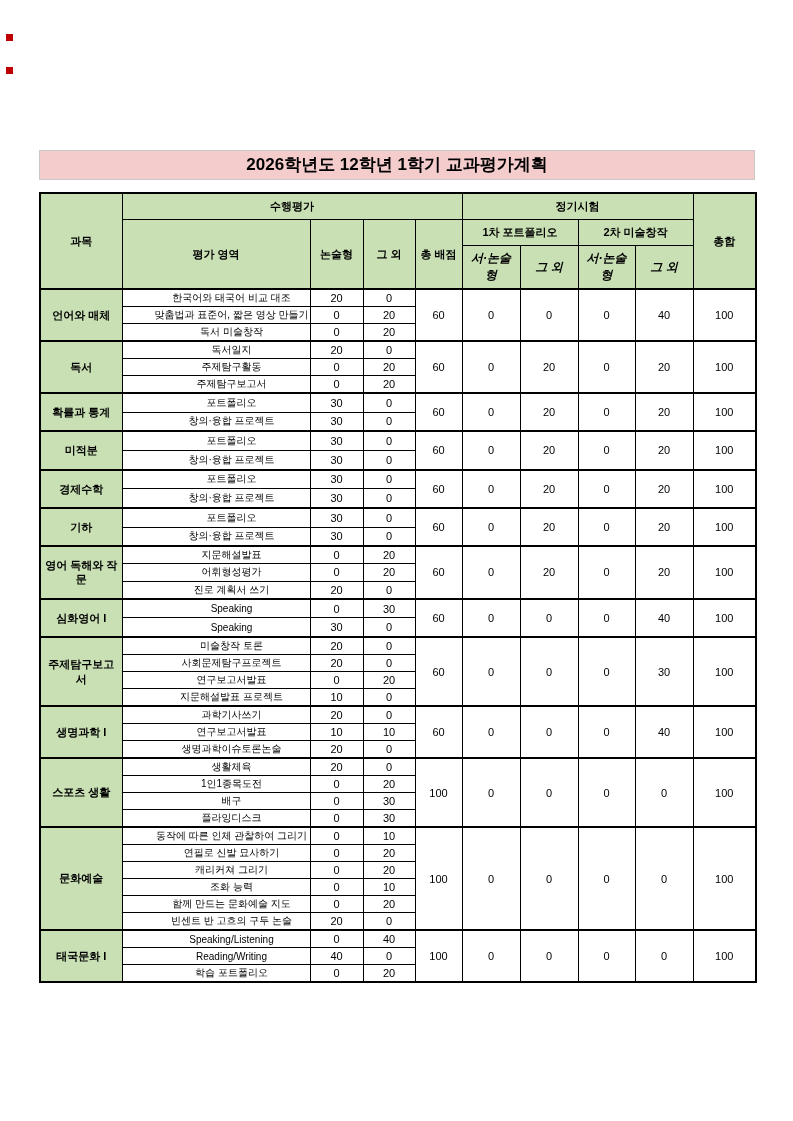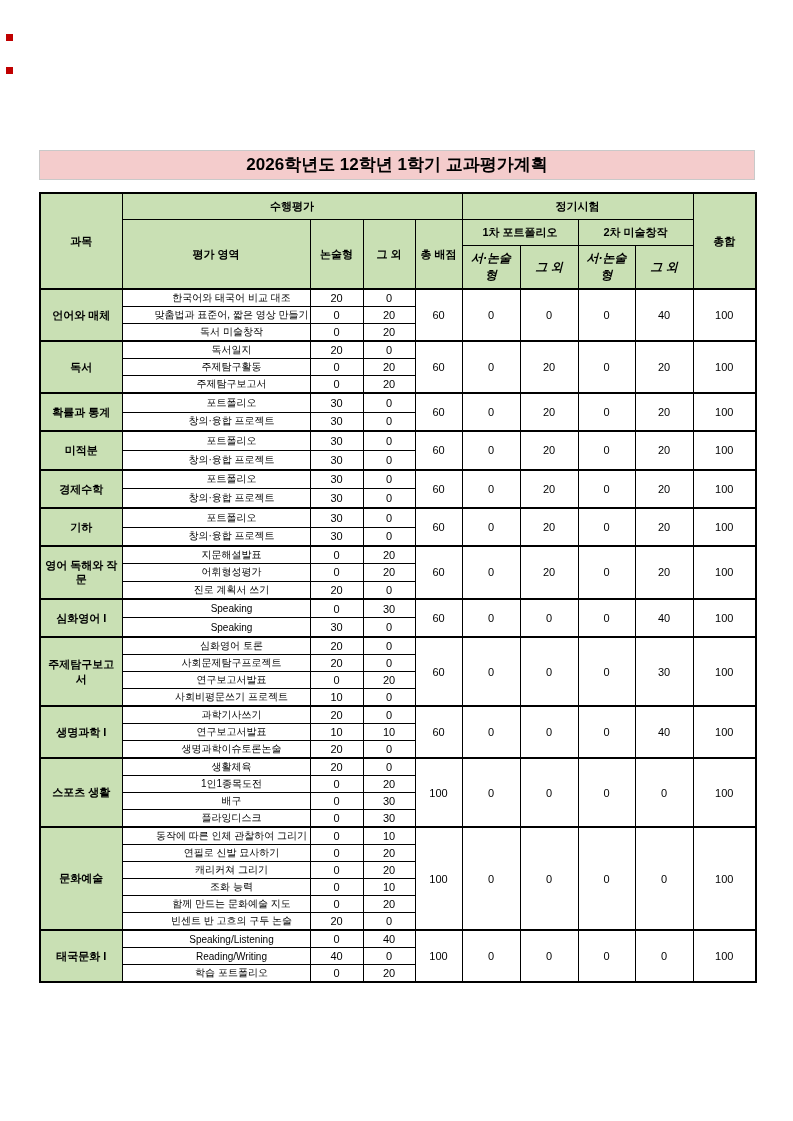--- a/index.html
+++ b/index.html
@@ -260,42 +260,42 @@
         </tr>
         <tr>
           <td class="area">Speaking</td>
           <td class="num">30</td>
           <td class="num">0</td>
         </tr>
       </tbody>
       <tbody>
         <tr>
           <th class="subject" rowspan="4">주제탐구보고서</th>
-          <td class="area">심화영어 토론</td>
+          <td class="area">미술창작 토론</td>
           <td class="num">20</td>
           <td class="num">0</td>
           <td class="num" rowspan="4">60</td>
           <td class="num" rowspan="4">0</td>
           <td class="num" rowspan="4">0</td>
           <td class="num" rowspan="4">0</td>
           <td class="num" rowspan="4">30</td>
           <td class="num" rowspan="4">100</td>
         </tr>
         <tr>
           <td class="area">사회문제탐구프로젝트</td>
           <td class="num">20</td>
           <td class="num">0</td>
         </tr>
         <tr>
           <td class="area">연구보고서발표</td>
           <td class="num">0</td>
           <td class="num">20</td>
         </tr>
         <tr>
-          <td class="area">사회비평문쓰기 프로젝트</td>
+          <td class="area">지문해설발표 프로젝트</td>
           <td class="num">10</td>
           <td class="num">0</td>
         </tr>
       </tbody>
       <tbody>
         <tr>
           <th class="subject" rowspan="3">생명과학 I</th>
           <td class="area">과학기사쓰기</td>
           <td class="num">20</td>
           <td class="num">0</td>

